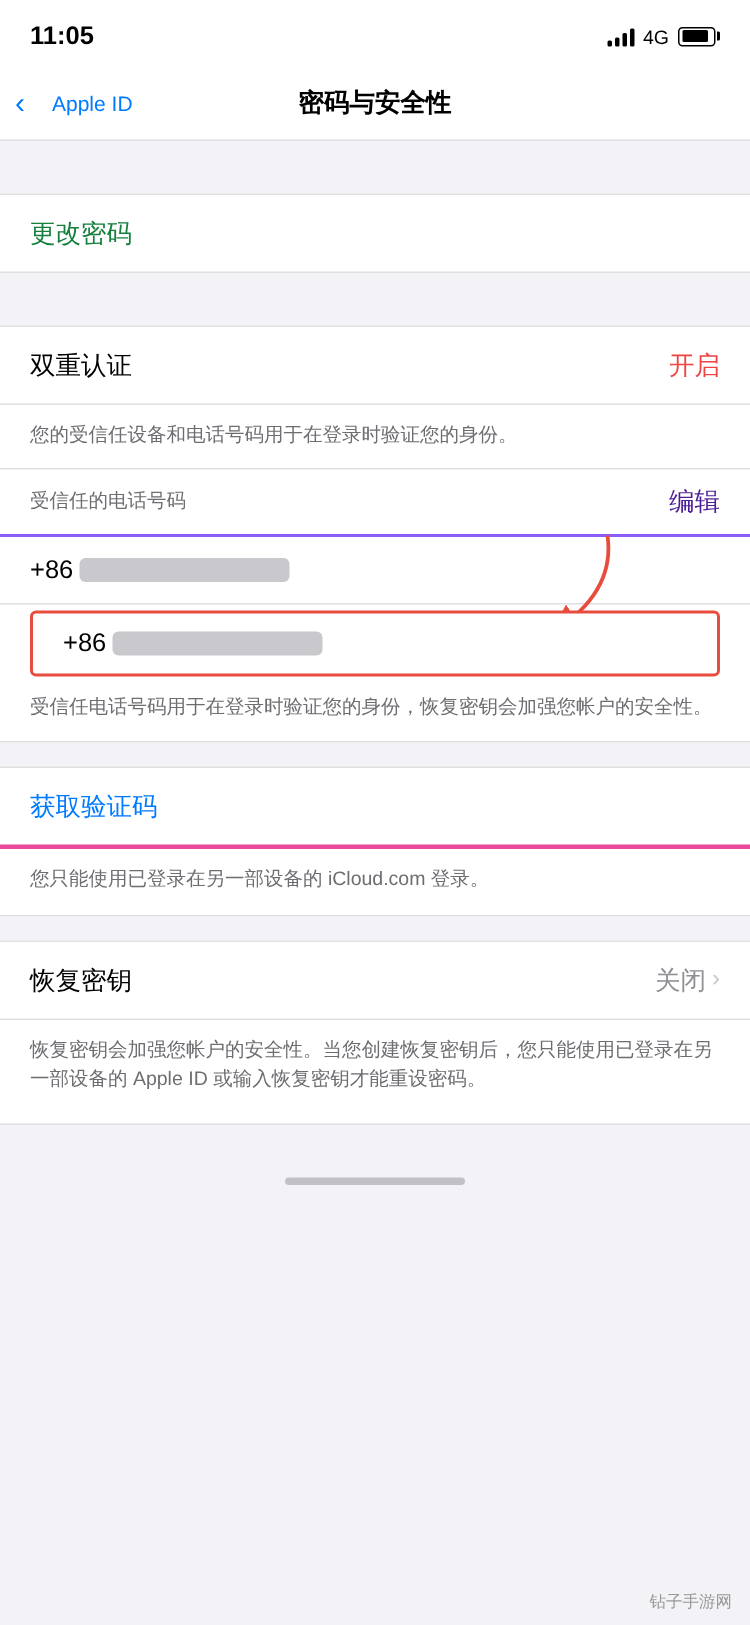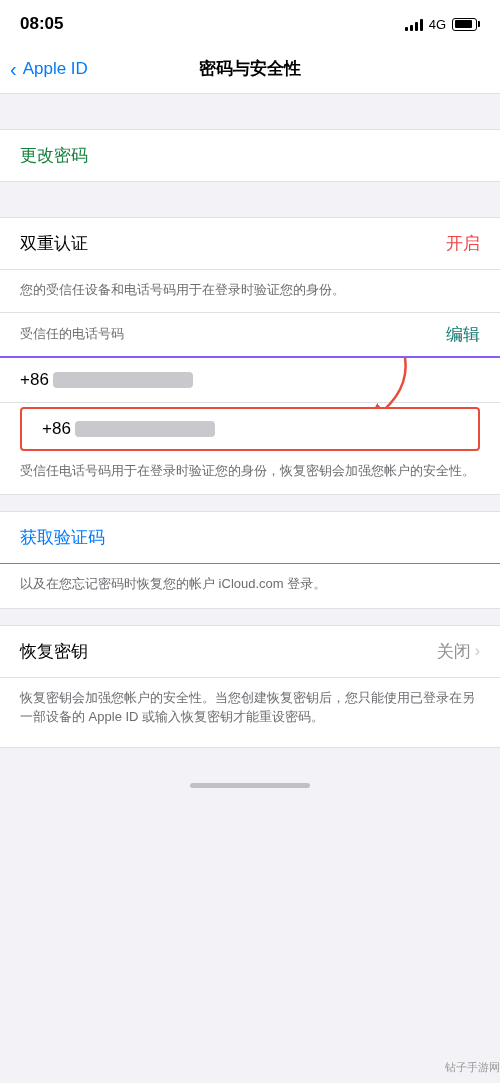--- a/index.html
+++ b/index.html
@@ -118,22 +118,23 @@
     }
 
     .nav-back-chevron {
       font-size: 20px;
       color: #007aff;
       margin-right: 2px;
       line-height: 1;
     }
 
     .nav-back-text {
-      font-size: 17px;
+      font-size: 14px;
       color: #007aff;
+      margin-left: 12px;
     }
 
     .nav-title {
       font-size: 17px;
       font-weight: 600;
       color: #000;
     }
 
     
     .section-gap {
@@ -203,21 +204,21 @@
       border-bottom: 2px solid #8b5cf6;
     }
 
     .phone-header-label {
       font-size: 13px;
       color: #6d6d72;
     }
 
     .phone-header-edit {
       font-size: 17px;
-      color: #0f766e;
+      color: #4c1d95;
     }
 
     .phone-number-row {
       padding: 12px 20px;
       border-bottom: 1px solid #e0e0e0;
       font-size: 17px;
       color: #000;
     }
 
     .blur-text {
@@ -253,21 +254,21 @@
     .verification-section {
       background: #fff;
       border-top: 1px solid #e0e0e0;
       border-bottom: 1px solid #e0e0e0;
     }
 
     .verification-link {
       padding: 14px 20px;
       color: #007aff;
       font-size: 17px;
-      border-bottom: 1px solid #ec4899;
+      border-bottom: 3px solid #ec4899;
     }
 
     .verification-desc {
       padding: 10px 20px 14px 20px;
       font-size: 13px;
       color: #6d6d72;
       line-height: 1.5;
     }
 
     
@@ -325,37 +326,37 @@
       height: 5px;
       background: #000;
       border-radius: 3px;
       opacity: 0.2;
     }
 
     
     .watermark {
       position: fixed;
       bottom: 8px;
-      right: 0;
+      right: 12px;
       font-size: 11px;
       color: #999;
     }
 
     .arrow-svg-container {
       position: absolute;
       top: -55px;
       right: 80px;
       pointer-events: none;
     }
   </style>
 </head>
 <body>
 
 <div class="status-bar">
-  <span class="status-time">08:05</span>
+  <span class="status-time">11:05</span>
   <div class="status-icons">
     <div class="signal-icon">
       <div class="signal-bar"></div>
       <div class="signal-bar"></div>
       <div class="signal-bar"></div>
       <div class="signal-bar"></div>
     </div>
     <span class="network-label">4G</span>
     <div class="battery-icon">
       <div class="battery-body">
@@ -418,21 +419,21 @@
     </div>
   </div>
 
   <div class="phone-note">受信任电话号码用于在登录时验证您的身份，恢复密钥会加强您帐户的安全性。</div>
 </div>
 
 <div class="section-gap-small"></div>
 
 <div class="verification-section">
   <div class="verification-link">获取验证码</div>
-  <div class="verification-desc">以及在您忘记密码时恢复您的帐户 iCloud.com 登录。</div>
+  <div class="verification-desc">您只能使用已登录在另一部设备的 iCloud.com 登录。</div>
 </div>
 
 <div class="section-gap-small"></div>
 
 <div class="recovery-section">
   <div class="recovery-header">
     <span class="recovery-title">恢复密钥</span>
     <div class="recovery-status">
       <span>关闭</span>
       <span class="recovery-chevron">›</span>

